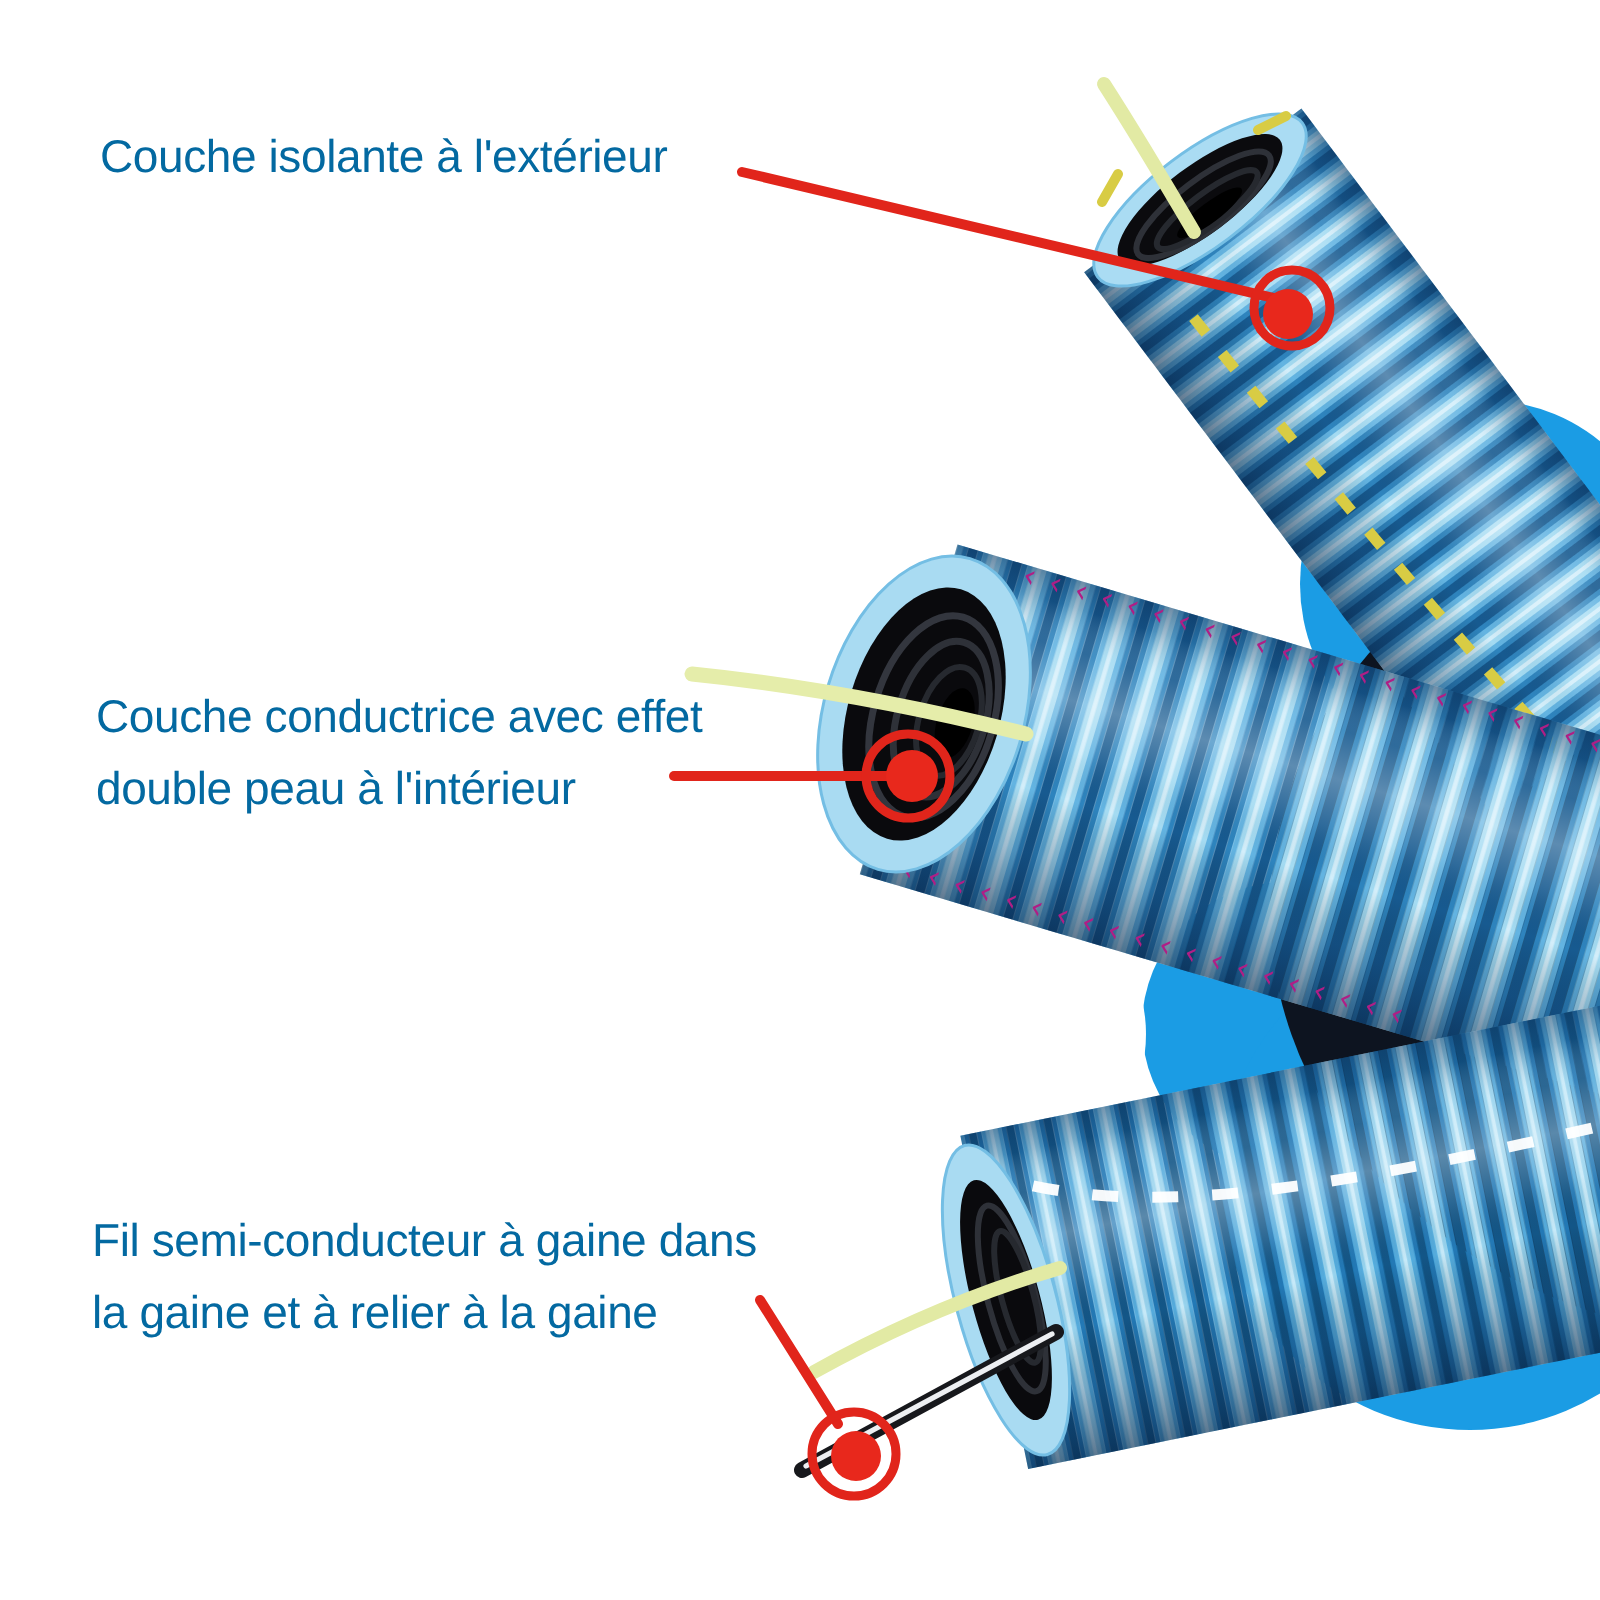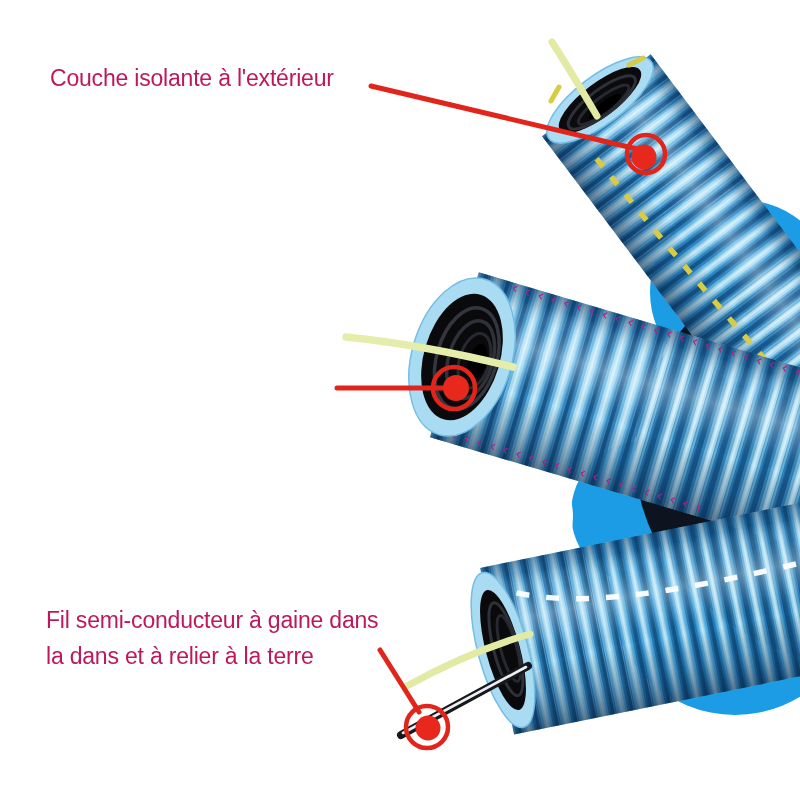--- a/index.html
+++ b/index.html
@@ -1,19 +1,19 @@
 <!DOCTYPE html>
 <html><head>
 <meta charset="utf-8">
 <style>
   html,body{margin:0;padding:0;background:#ffffff;}
   .stage{position:relative;width:800px;height:800px;background:#fff;overflow:hidden;
          font-family:"Liberation Sans",sans-serif;}
   .art{position:absolute;left:0;top:0;}
-  .label{position:absolute;color:#be185d;font-size:23px;line-height:36px;
+  .label{position:absolute;color:#0369a1;font-size:23px;line-height:36px;
          letter-spacing:-0.2px;white-space:nowrap;}
   .label span{display:block;}
 </style>
 </head>
 <body>
 
 <div class="stage">
 
   <svg class="art" width="800" height="800" viewBox="0 0 800 800">
     <defs>
@@ -167,20 +167,22 @@
         <circle cx="428" cy="728" r="12.5" fill="#E8281C"></circle>
       </g>
     </g>
   </svg>
 
   <div class="label" style="left:50px;top:60px;">
     <span>Couche isolante à l'extérieur</span>
   </div>
 
   <div class="label" style="left:48px;top:340px;">
+    <span>Couche conductrice avec effet</span>
+    <span>double peau à l'intérieur</span>
   </div>
 
   <div class="label" style="left:46px;top:602px;">
     <span>Fil semi-conducteur à gaine dans</span>
-    <span>la dans et à relier à la terre</span>
+    <span>la gaine et à relier à la gaine</span>
   </div>
 
 </div>
 
 </body></html>

